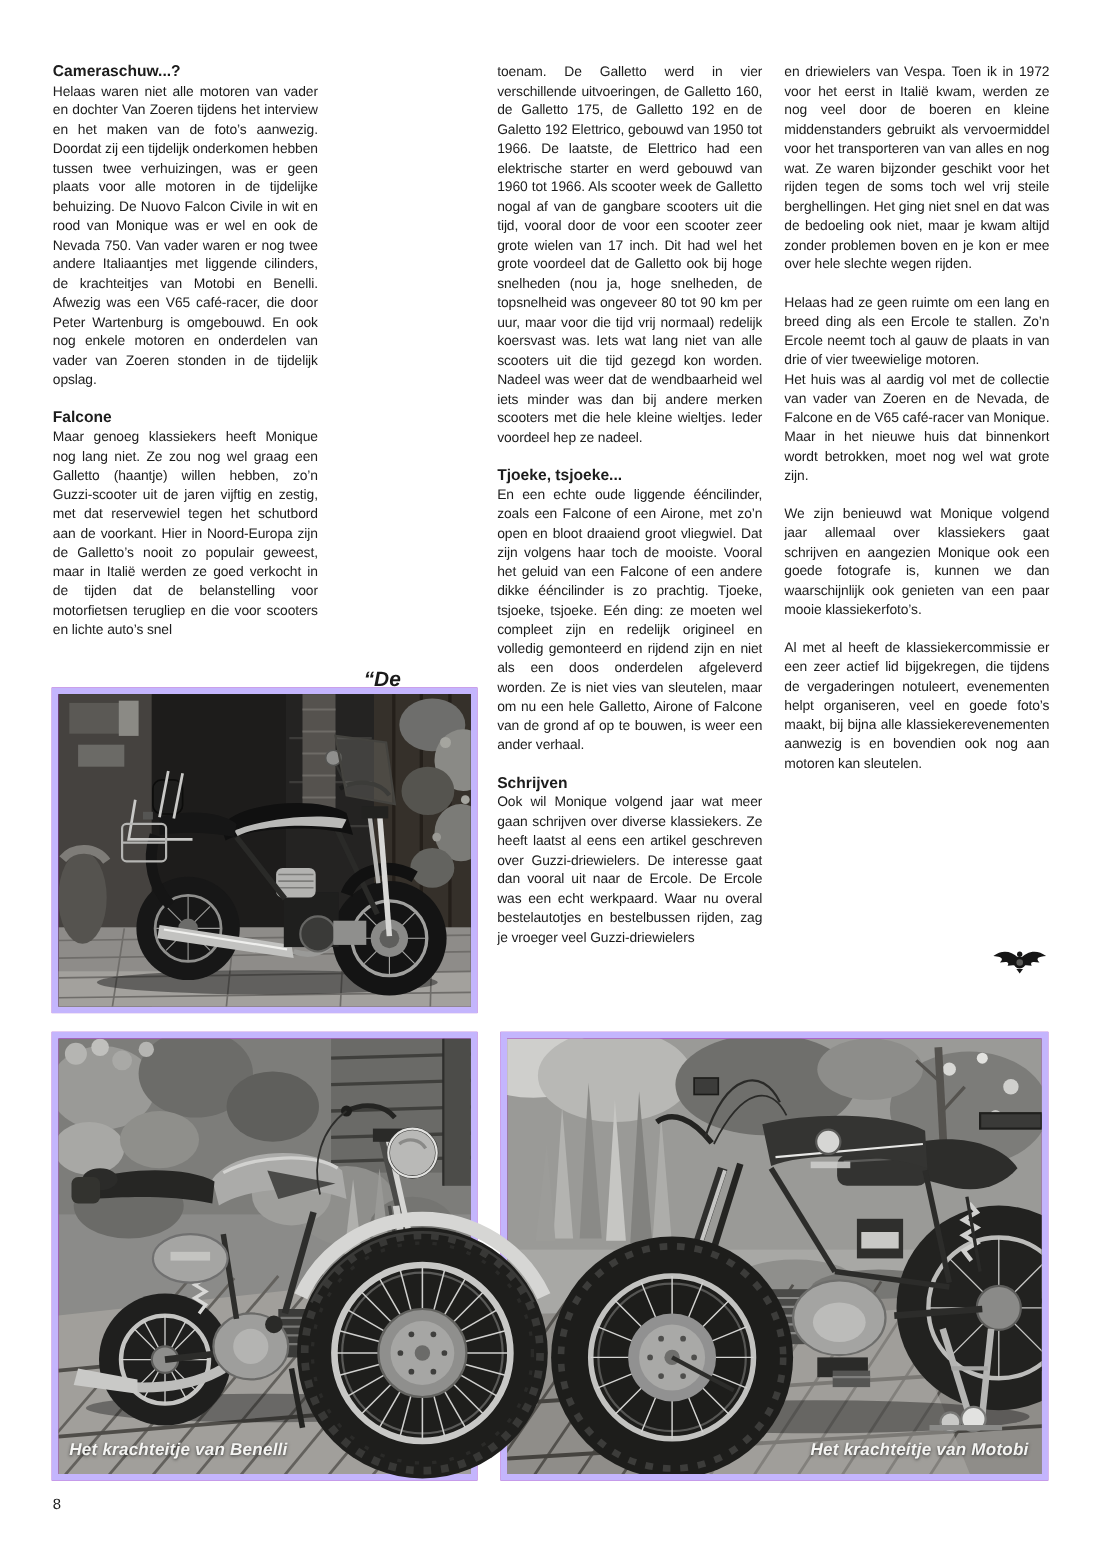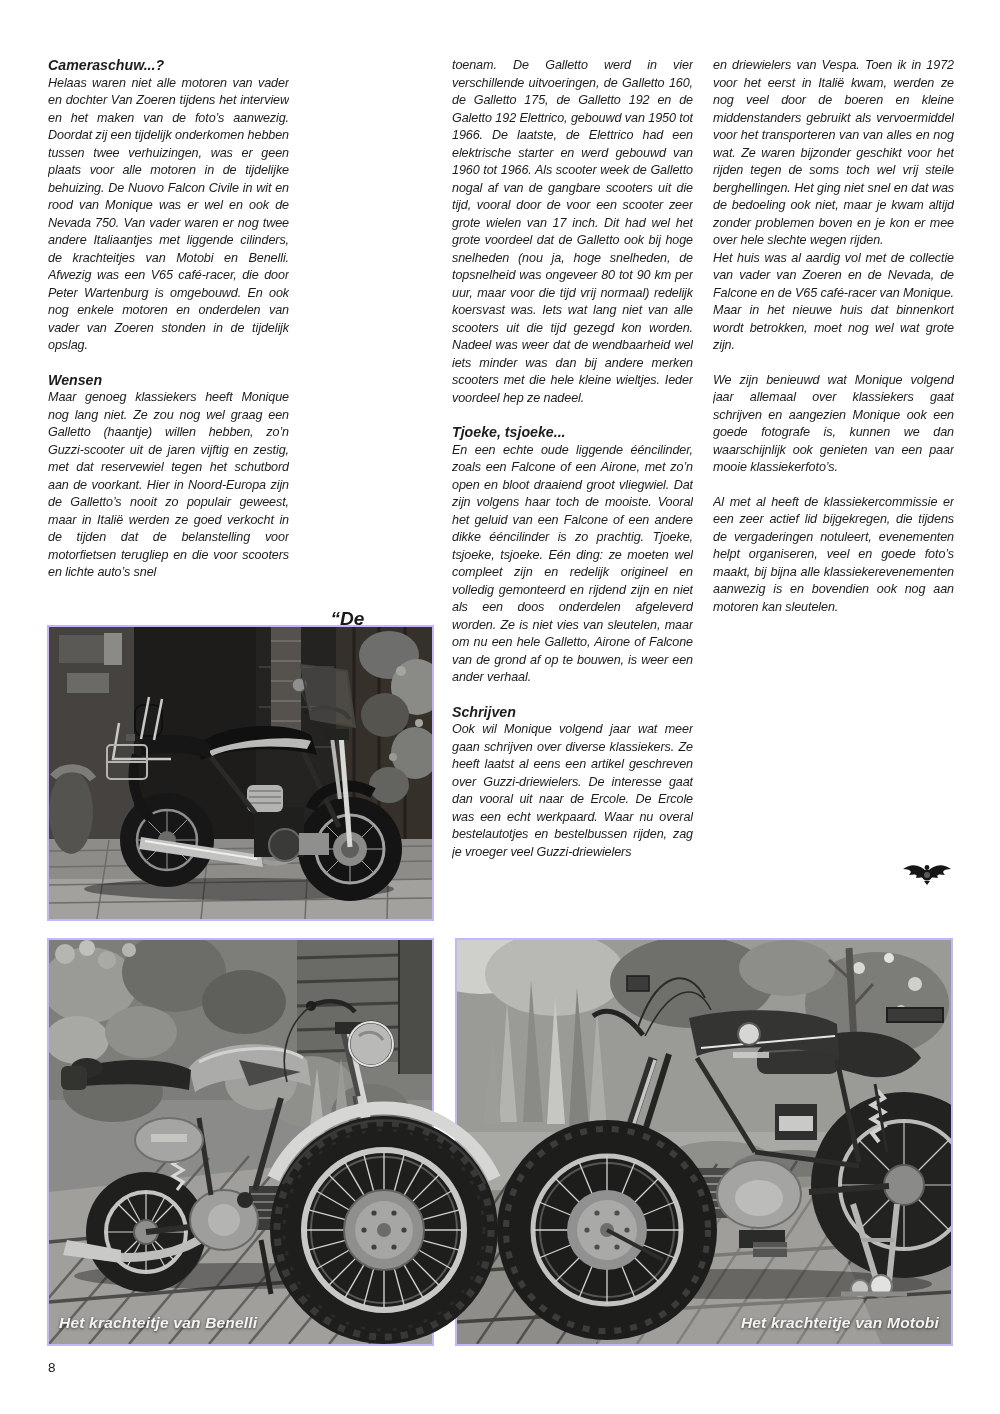--- a/index.html
+++ b/index.html
@@ -1,63 +1,64 @@
 <!DOCTYPE html>
 <html lang="nl"><head>
 <meta charset="utf-8">
 <style>
   html,body{margin:0;padding:0;background:#ffffff;}
   .page{position:relative;width:1000px;height:1414px;background:#fff;overflow:hidden;
         font-family:"Liberation Sans",sans-serif;color:#1c1c1c;}
   .col{position:absolute;text-align:justify;font-size:12.6px;line-height:17.5px;
-       letter-spacing:-0.1px;overflow:hidden;font-style:italic;}
+       letter-spacing:-0.1px;overflow:hidden;}
   .col p{margin:0;}
   .col h3{font-size:14.2px;line-height:17.5px;margin:0;font-weight:bold;letter-spacing:0;}
   .hgap{margin-top:17px !important;}
   .pgap{margin-top:17px !important;}
-  .photo{position:absolute;border:2px solid #c4b5fd;box-sizing:border-box;overflow:hidden;
+  .photo{position:absolute;border:6px solid #c4b5fd;box-sizing:border-box;overflow:hidden;
          background:#a21caf;}
   .photo svg{display:block;}
   .photo-caption{position:absolute;bottom:12px;color:#f4f4f2;font-weight:bold;font-style:italic;
          font-size:15.5px;letter-spacing:.2px;text-shadow:0 1px 3px rgba(0,0,0,.65);z-index:4;}
   .cap-left{left:10px;}
   .cap-right{right:12px;text-align:center;}
   .nevada-caption{position:absolute;left:300px;top:578px;width:95px;text-align:center;
          font-weight:bold;font-style:italic;font-size:19px;line-height:19px;color:#1a1a1a;margin-top:31px;}
   .overlay-wheel{position:absolute;left:250px;top:1096px;width:280px;height:260px;z-index:5;}
   .eagle{position:absolute;left:902px;top:858px;width:50px;height:30px;}
   .page-number{position:absolute;left:48px;top:1360px;font-size:13.5px;color:#1c1c1c;}
 </style>
 </head>
 <body>
 
 <div class="page">
 
   <div class="col" style="left:48px;top:57px;width:241px;height:565px;">
     <h3>Cameraschuw...?</h3>
     <p>Helaas waren niet alle motoren van vader en dochter Van Zoeren tijdens het interview en het maken van de foto’s aanwezig. Doordat zij een tijdelijk onderkomen hebben tussen twee verhuizingen, was er geen plaats voor alle motoren in de tijdelijke behuizing. De Nuovo Falcon Civile in wit en rood van Monique was er wel en ook de Nevada 750. Van vader waren er nog twee andere Italiaantjes met liggende cilinders, de krachteitjes van Motobi en Benelli. Afwezig was een V65 café-racer, die door Peter Wartenburg is omgebouwd. En ook nog enkele motoren en onderdelen van vader van Zoeren stonden in de tijdelijk opslag.</p>
-    <h3 class="hgap">Wensen</h3>
+    <h3 class="hgap">Falcone</h3>
     <p>Maar genoeg klassiekers heeft Monique nog lang niet. Ze zou nog wel graag een Galletto (haantje) willen hebben, zo’n Guzzi-scooter uit de jaren vijftig en zestig, met dat reservewiel tegen het schutbord aan de voorkant. Hier in Noord-Europa zijn de Galletto’s nooit zo populair geweest, maar in Italië werden ze goed verkocht in de tijden dat de belanstelling voor motorfietsen terugliep en die voor scooters en lichte auto’s snel</p>
   </div>
 
   <div class="nevada-caption">
     <div>“De moderne</div>
     <div>Nevada 750”</div>
   </div>
 
   <div class="col" style="left:452px;top:57px;width:241px;height:880px;">
     <p>toenam. De Galletto werd in vier verschillende uitvoeringen, de Galletto 160, de Galletto 175, de Galletto 192 en de Galetto 192 Elettrico, gebouwd van 1950 tot 1966. De laatste, de Elettrico had een elektrische starter en werd gebouwd van 1960 tot 1966. Als scooter week de Galletto nogal af van de gangbare scooters uit die tijd, vooral door de voor een scooter zeer grote wielen van 17 inch. Dit had wel het grote voordeel dat de Galletto ook bij hoge snelheden (nou ja, hoge snelheden, de topsnelheid was ongeveer 80 tot 90 km per uur, maar voor die tijd vrij normaal) redelijk koersvast was. Iets wat lang niet van alle scooters uit die tijd gezegd kon worden. Nadeel was weer dat de wendbaarheid wel iets minder was dan bij andere merken scooters met die hele kleine wieltjes. Ieder voordeel hep ze nadeel.</p>
     <h3 class="hgap">Tjoeke, tsjoeke...</h3>
     <p>En een echte oude liggende ééncilinder, zoals een Falcone of een Airone, met zo’n open en bloot draaiend groot vliegwiel. Dat zijn volgens haar toch de mooiste. Vooral het geluid van een Falcone of een andere dikke ééncilinder is zo prachtig. Tjoeke, tsjoeke, tsjoeke. Eén ding: ze moeten wel compleet zijn en redelijk origineel en volledig gemonteerd en rijdend zijn en niet als een doos onderdelen afgeleverd worden. Ze is niet vies van sleutelen, maar om nu een hele Galletto, Airone of Falcone van de grond af op te bouwen, is weer een ander verhaal.</p>
     <h3 class="hgap">Schrijven</h3>
     <p>Ook wil Monique volgend jaar wat meer gaan schrijven over diverse klassiekers. Ze heeft laatst al eens een artikel geschreven over Guzzi-driewielers. De interesse gaat dan vooral uit naar de Ercole. De Ercole was een echt werkpaard. Waar nu overal bestelautotjes en bestelbussen rijden, zag je vroeger veel Guzzi-driewielers</p>
   </div>
 
   <div class="col" style="left:713px;top:57px;width:241px;height:880px;">
     <p>en driewielers van Vespa. Toen ik in 1972 voor het eerst in Italië kwam, werden ze nog veel door de boeren en kleine middenstanders gebruikt als vervoermiddel voor het transporteren van van alles en nog wat. Ze waren bijzonder geschikt voor het rijden tegen de soms toch wel vrij steile berghellingen. Het ging niet snel en dat was de bedoeling ook niet, maar je kwam altijd zonder problemen boven en je kon er mee over hele slechte wegen rijden.</p>
+    <p class="pgap">Helaas had ze geen ruimte om een lang en breed ding als een Ercole te stallen. Zo’n Ercole neemt toch al gauw de plaats in van drie of vier tweewielige motoren.</p>
     <p>Het huis was al aardig vol met de collectie van vader van Zoeren en de Nevada, de Falcone en de V65 café-racer van Monique. Maar in het nieuwe huis dat binnenkort wordt betrokken, moet nog wel wat grote zijn.</p>
     <p class="pgap">We zijn benieuwd wat Monique volgend jaar allemaal over klassiekers gaat schrijven en aangezien Monique ook een goede fotografe is, kunnen we dan waarschijnlijk ook genieten van een paar mooie klassiekerfoto’s.</p>
     <p class="pgap">Al met al heeft de klassiekercommissie er een zeer actief lid bijgekregen, die tijdens de vergaderingen notuleert, evenementen helpt organiseren, veel en goede foto’s maakt, bij bijna alle klassiekerevenementen aanwezig is en bovendien ook nog aan motoren kan sleutelen.</p>
   </div>
 
   <svg class="eagle" viewBox="0 0 50 30">
     <g fill="#161616">
       <path d="M25,14 C18,6 9,5 1,11 C8,11.5 11,13 7,17 C13,16 16,16 14,20 C18,19.5 21,19 23,21 Z"></path>
       <path d="M25,14 C32,6 41,5 49,11 C42,11.5 39,13 43,17 C37,16 34,16 36,20 C32,19.5 29,19 27,21 Z"></path>
       <circle cx="25" cy="17" r="5.5"></circle>

